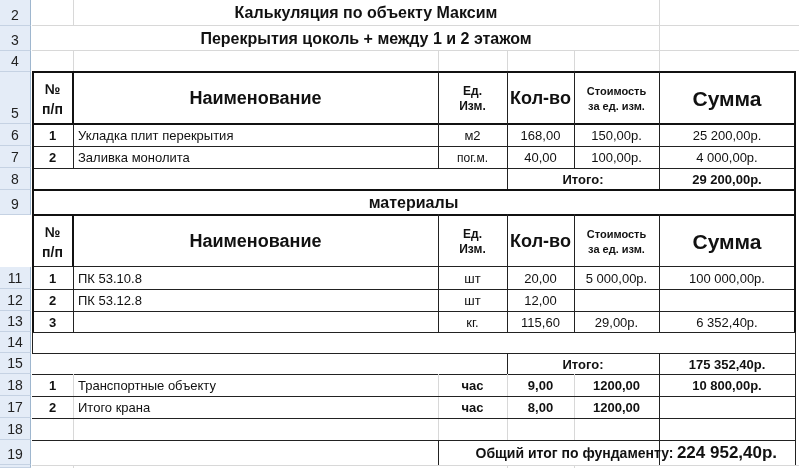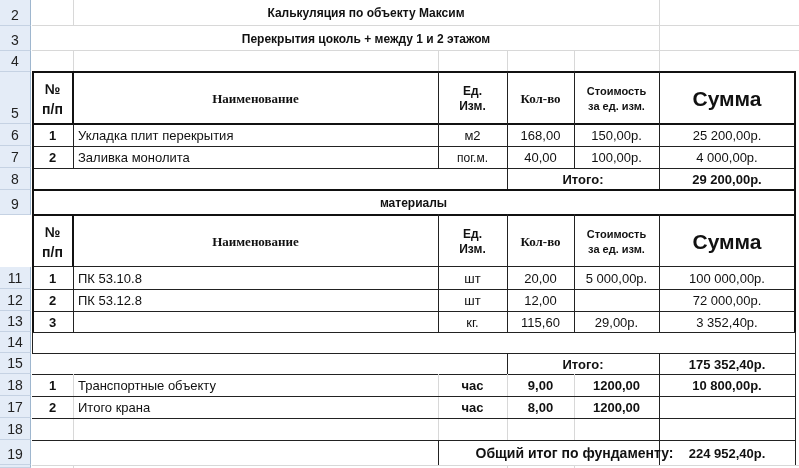--- a/index.html
+++ b/index.html
@@ -29,26 +29,26 @@
     font-size: 13px;
   }
   .c { justify-content: center; text-align: center; }
   .l { justify-content: flex-start; padding-left: 5px; }
   .b { font-weight: bold; }
   .hline { position: absolute; height: 1px; background: #222; }
   .hline2 { position: absolute; height: 2px; background: #111; }
   .vline { position: absolute; width: 1px; background: #222; }
   .vline2 { position: absolute; width: 2px; background: #111; }
 
-  .title { font-size: 12px; font-weight: bold; }
+  .title { font-size: 16px; font-weight: bold; }
   .hdr-small { font-size: 12px; font-weight: bold; line-height: 15px; white-space: normal; }
-  .hdr-mid { font-size: 13px; font-weight: bold; font-family: Liberation Serif, serif; }
+  .hdr-mid { font-size: 18px; font-weight: bold; }
   .hdr-big { font-size: 21px; font-weight: bold; }
   .num2 { flex-direction: column; justify-content: center; font-weight: bold; font-size: 14px; line-height: 20px; }
-  .total-big { font-size: 13px; font-weight: bold; }
+  .total-big { font-size: 17px; font-weight: bold; }
 </style>
 </head>
 <body>
 
 <div class="sheet">
 
   <div class="rowhdr" style="top:0;height:26px">2</div>
   <div class="rowhdr" style="top:26px;height:25px">3</div>
   <div class="rowhdr" style="top:51px;height:21px">4</div>
   <div class="rowhdr" style="top:72px;height:52px">5</div>
@@ -151,28 +151,27 @@
   <div class="cell c" style="left:438px;top:267px;width:69px;height:22px">шт</div>
   <div class="cell c" style="left:507px;top:267px;width:67px;height:22px">20,00</div>
   <div class="cell c" style="left:574px;top:267px;width:85px;height:22px">5 000,00р.</div>
   <div class="cell c" style="left:659px;top:267px;width:136px;height:22px">100 000,00р.</div>
   <div class="hline" style="left:32px;top:289px;width:764px"></div>
 
   <div class="cell c b" style="left:32px;top:290px;width:41px;height:21px">2</div>
   <div class="cell l" style="left:73px;top:290px;width:365px;height:21px">ПК 53.12.8</div>
   <div class="cell c" style="left:438px;top:290px;width:69px;height:21px">шт</div>
   <div class="cell c" style="left:507px;top:290px;width:67px;height:21px">12,00</div>
-  <div class="cell c" style="left:659px;top:290px;width:136px;height:21px">72 000,00р.</div>
   <div class="hline" style="left:32px;top:311px;width:764px"></div>
 
   <div class="cell c b" style="left:32px;top:312px;width:41px;height:20px">3</div>
   <div class="cell c" style="left:438px;top:312px;width:69px;height:20px">кг.</div>
   <div class="cell c" style="left:507px;top:312px;width:67px;height:20px">115,60</div>
   <div class="cell c" style="left:574px;top:312px;width:85px;height:20px">29,00р.</div>
-  <div class="cell c" style="left:659px;top:312px;width:136px;height:20px">3 352,40р.</div>
+  <div class="cell c" style="left:659px;top:312px;width:136px;height:20px">6 352,40р.</div>
   <div class="hline" style="left:32px;top:332px;width:764px"></div>
 
   <div class="vline2" style="left:32px;top:214px;height:118px"></div>
   <div class="vline2" style="left:72px;top:214px;height:53px"></div>
   <div class="vline" style="left:73px;top:267px;height:65px"></div>
   <div class="vline" style="left:438px;top:214px;height:118px"></div>
   <div class="vline" style="left:507px;top:214px;height:118px"></div>
   <div class="vline" style="left:574px;top:214px;height:118px"></div>
   <div class="vline" style="left:659px;top:214px;height:118px"></div>
   <div class="vline2" style="left:794px;top:191px;height:141px"></div>

